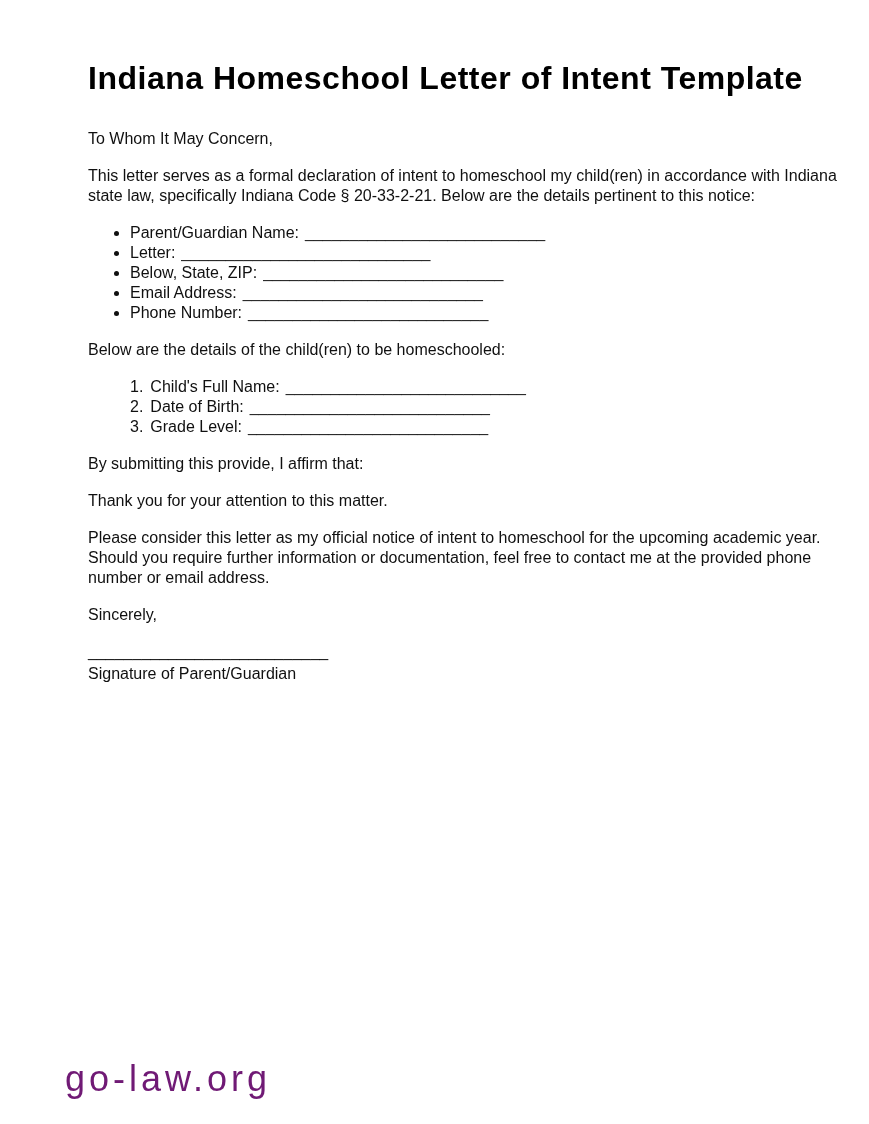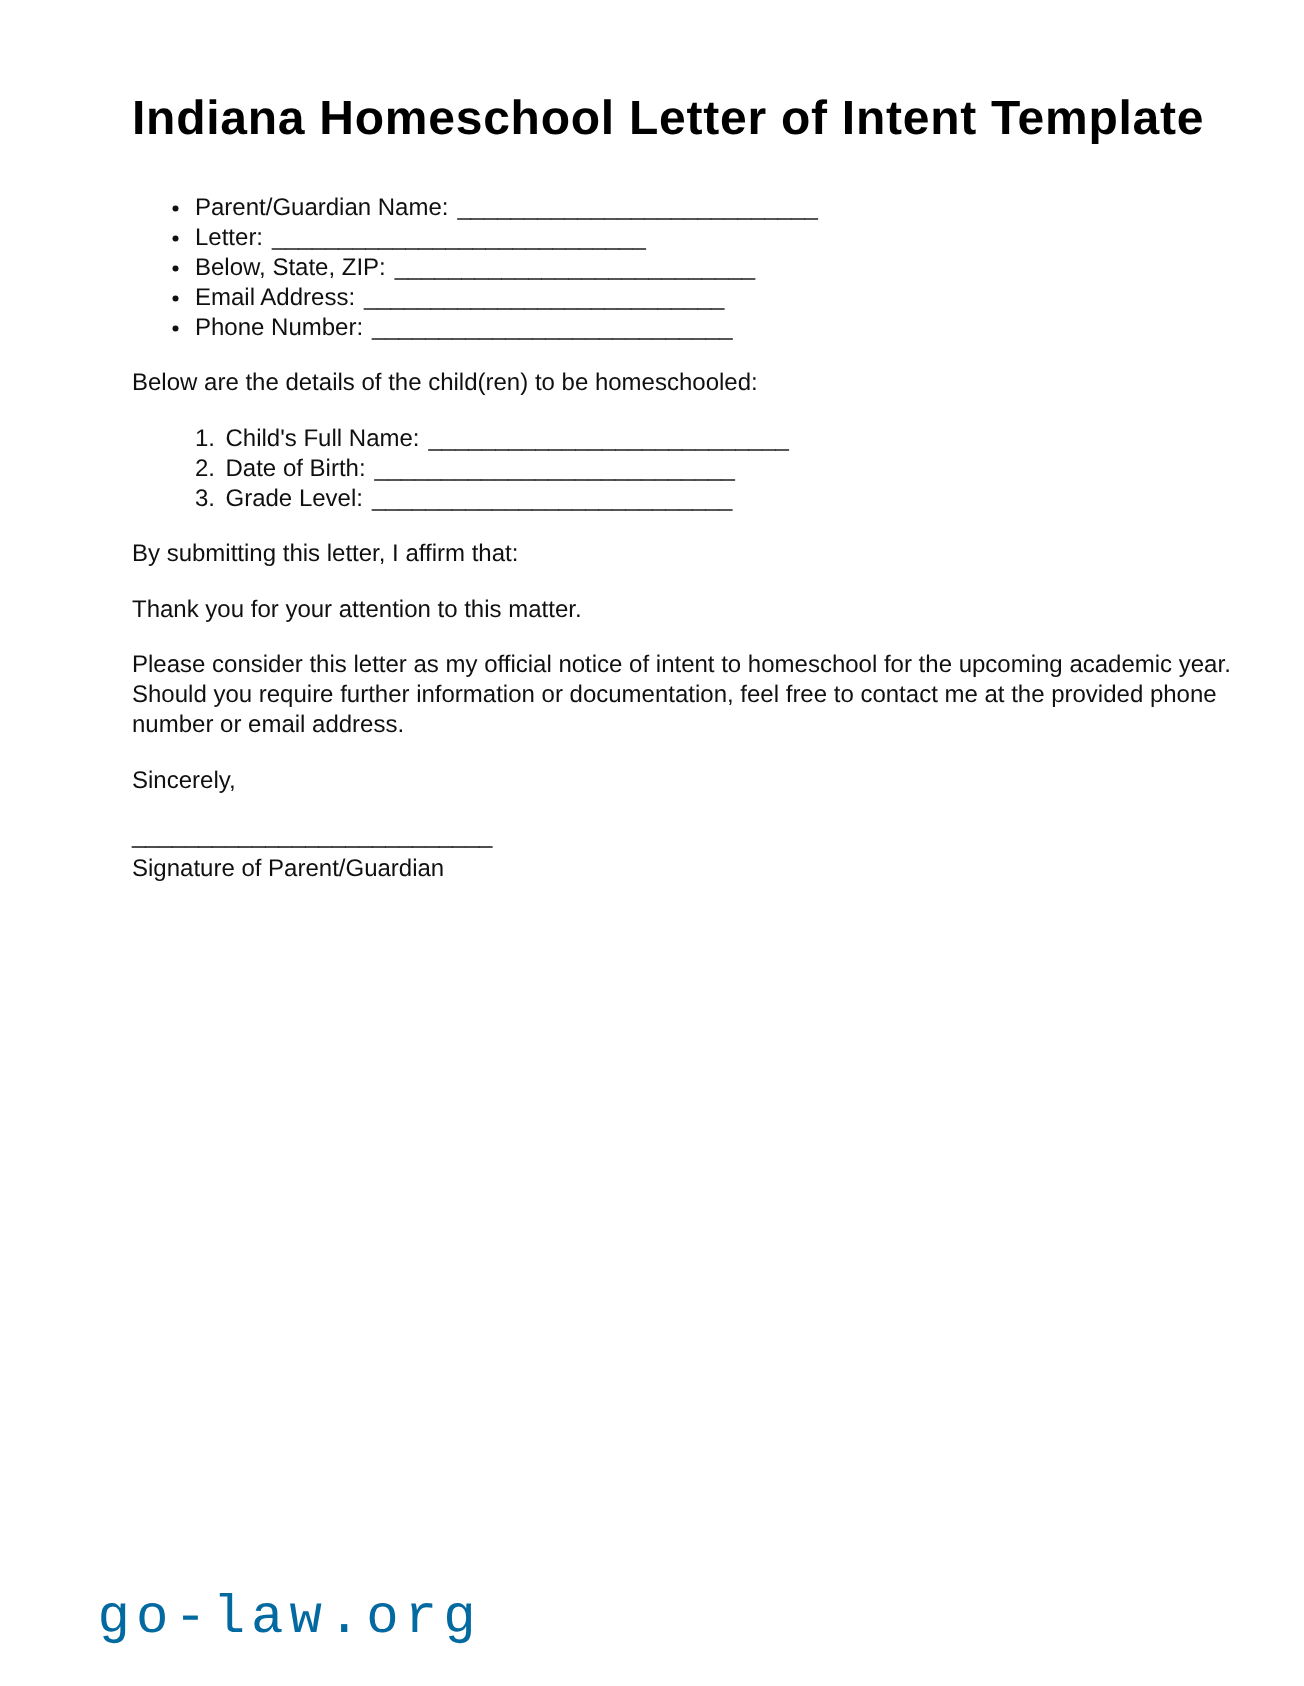--- a/index.html
+++ b/index.html
@@ -42,36 +42,38 @@
   ol.fields li { display: flex; align-items: baseline; }
   .num { margin-right: 7px; }
   .lbl { font-weight: normal; }
   .blank { margin-left: 6px; white-space: nowrap; letter-spacing: 0; color: #1a1a1a; }
   .sig-line { margin: 17px 0 0 0; }
   .sig-label { font-weight: normal; margin: 2px 0 0 0; }
   .footer-brand {
     position: absolute;
     left: 25px;
     top: 1058px;
-    font-family: Liberation Mono, monospace;
+    font-family: Liberation Sans, sans-serif;
     font-size: 36px;
     line-height: 42px;
     letter-spacing: 4px;
-    color: #0369a1;
+    color: #701a75;
     font-weight: normal;
   }
 </style>
 </head>
 <body>
 
 <div class="page">
 
   <h1 class="doc-title">Indiana Homeschool Letter of Intent Template</h1>
 
+  <p>To Whom It May Concern,</p>
 
+  <p>This letter serves as a formal declaration of intent to homeschool my child(ren) in accordance with Indiana state law, specifically Indiana Code § 20-33-2-21. Below are the details pertinent to this notice:</p>
 
   <ul class="fields">
     <li><span class="lbl">Parent/Guardian Name:</span><span class="blank">___________________________</span></li>
     <li><span class="lbl">Letter:</span><span class="blank">____________________________</span></li>
     <li><span class="lbl">Below, State, ZIP:</span><span class="blank">___________________________</span></li>
     <li><span class="lbl">Email Address:</span><span class="blank">___________________________</span></li>
     <li><span class="lbl">Phone Number:</span><span class="blank">___________________________</span></li>
   </ul>
 
   <p>Below are the details of the child(ren) to be homeschooled:</p>
@@ -87,21 +89,21 @@
         <span class="lbl">Date of Birth:</span>
         <span class="blank">___________________________</span>
       </li>
     <li>
         <span class="num">3.</span>
         <span class="lbl">Grade Level:</span>
         <span class="blank">___________________________</span>
       </li>
   </ol>
 
-  <p>By submitting this letter, I affirm that:</p>
+  <p>By submitting this provide, I affirm that:</p>
 
 
   <p>Thank you for your attention to this matter.</p>
 
   <p>Please consider this letter as my official notice of intent to homeschool for the upcoming academic year. Should you require further information or documentation, feel free to contact me at the provided phone number or email address.</p>
 
   <p>Sincerely,</p>
 
   <p class="sig-line">___________________________</p>
   <p class="sig-label">Signature of Parent/Guardian</p>

